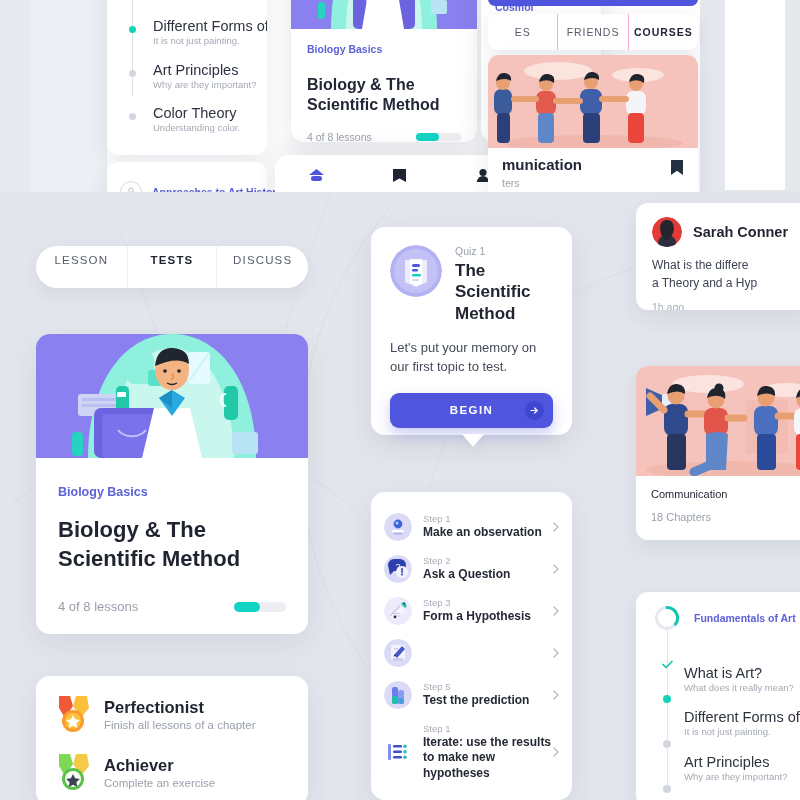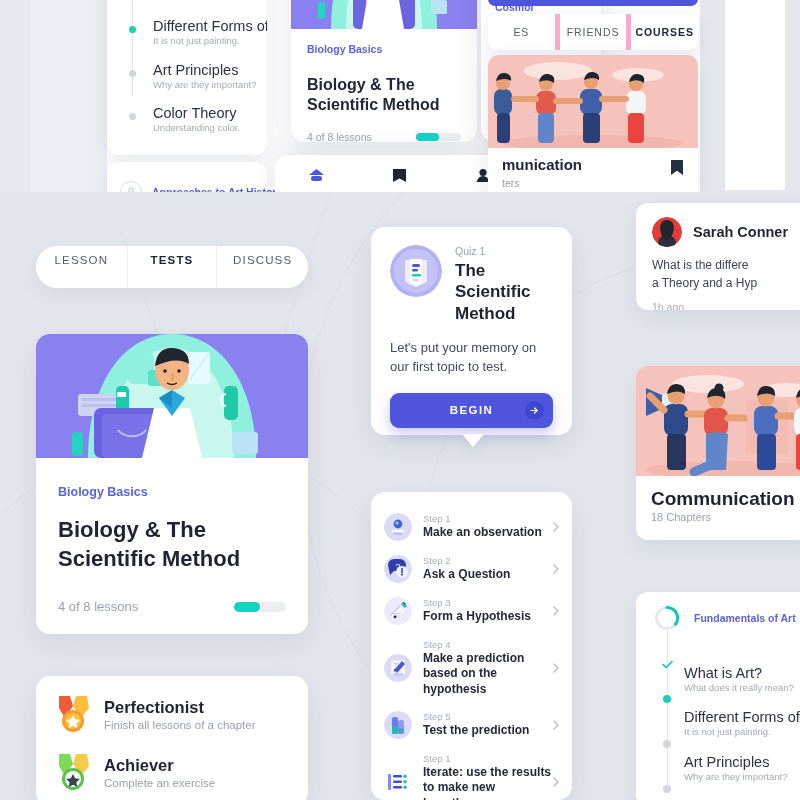--- a/index.html
+++ b/index.html
@@ -99,21 +99,21 @@
 
   
   .rt-tabs {
     position: absolute; left: 488px; top: 14px; width: 210px; height: 36px;
     background: #fff; border-radius: 9px;
     box-shadow: 0 5px 18px rgba(40,50,80,0.10);
     display: flex; align-items: center; overflow: hidden;
   }
   .rt-tabs .t {
     flex: 1; text-align: center; font-size: 10.5px; letter-spacing: .09em;
-    color: #555b68; border-right: 5px solid #f9a8d4; line-height: 36px; height: 36px;
+    color: #555b68; border-right: 1px solid #f9a8d4; line-height: 36px; height: 36px;
   }
   .rt-tabs .t:last-child { border-right: 0; }
   .rt-tabs .t.active { font-weight: bold; color: #222735; }
   .rt-blue {
     position: absolute; left: 488px; top: -20px; width: 210px; height: 26px;
     background: #4f56dd; border-radius: 7px;
   }
   .rt-course {
     position: absolute; left: 488px; top: 55px; width: 210px; height: 145px;
     background: #fff; border-radius: 11px;
@@ -223,21 +223,21 @@
   .qa-name { font-size: 14.5px; font-weight: bold; color: #1f2430; white-space: nowrap; }
   .qa-q { font-size: 12px; color: #3d4350; line-height: 1.5; margin-top: 9px; white-space: nowrap; }
   .qa-time { font-size: 10.5px; color: #a8adb8; margin-top: 9px; }
 
   .comm {
     position: absolute; left: 636px; top: 366px; width: 184px; height: 174px;
     background: #fff; border-radius: 12px;
     box-shadow: 0 8px 24px rgba(40,50,80,0.09); overflow: hidden;
   }
   .comm .hero { position:absolute; left:0; top:0; width:184px; height:110px; overflow:hidden; }
-  .comm .cn { position:absolute; left:15px; top:122px; font-size:19px; font-weight:bold; color:#1f2430; }
+  .comm .cn { position:absolute; left:15px; top:122px; font-size:11px; font-weight:normal; color:#1f2430; }
   .comm .cc { position:absolute; left:15px; top:145px; font-size:11px; color:#9aa0ac; }
 
   .art {
     position: absolute; left: 636px; top: 592px; width: 184px; height: 215px;
     background: #fff; border-radius: 12px;
     box-shadow: 0 8px 24px rgba(40,50,80,0.09); overflow: hidden;
   }
   .art-rail { position:absolute; left:31px; top:34px; width:1px; height:160px; background:#e2e5eb; }
   .art-head { position: absolute; left: 18px; top: 13px; display:flex; align-items:center; gap: 14px; }
   .art-title { font-size: 10.5px; font-weight: bold; color: #5c62d8; white-space: nowrap; }
@@ -589,24 +589,20 @@
       <div class="step-ico">
         <svg width="28" height="28" viewBox="0 0 28 28">
             <circle cx="14" cy="14" r="14" fill="#dcdbf7"></circle>
             <rect x="7" y="6" width="14" height="15" rx="2" fill="#f4f4fc"></rect>
             <rect x="9" y="19" width="10" height="3" fill="#cecbee"></rect>
             <path d="M10 16l8-9 3 3-8 9z" fill="#4a57cf"></path>
             <path d="M9.6 17.5l.6-2 1.6 1.5z" fill="#2a2f3d"></path>
             <rect x="10" y="9" width="4" height="1.5" fill="#cecbee"></rect>
           </svg>
       </div>
-      <div>
-        <div class="step-n">Step 4</div>
-        <div class="step-l">Make a prediction based on the hypothesis</div>
-      </div>
       <span class="chev"><svg width="6" height="10" viewBox="0 0 6 10">
             <path d="M1 1l4 4-4 4" stroke="#b6bac4" stroke-width="1.3" fill="none" stroke-linecap="round"></path>
           </svg></span>
     </div>
     <div class="step-row">
       <div class="step-ico">
         <svg width="28" height="28" viewBox="0 0 28 28">
             <circle cx="14" cy="14" r="14" fill="#dcdbf7"></circle>
             <rect x="8" y="6" width="6" height="17" rx="2" fill="#6b7de8"></rect>
             <rect x="14" y="9" width="6" height="14" rx="2" fill="#8b9cf2"></rect>

